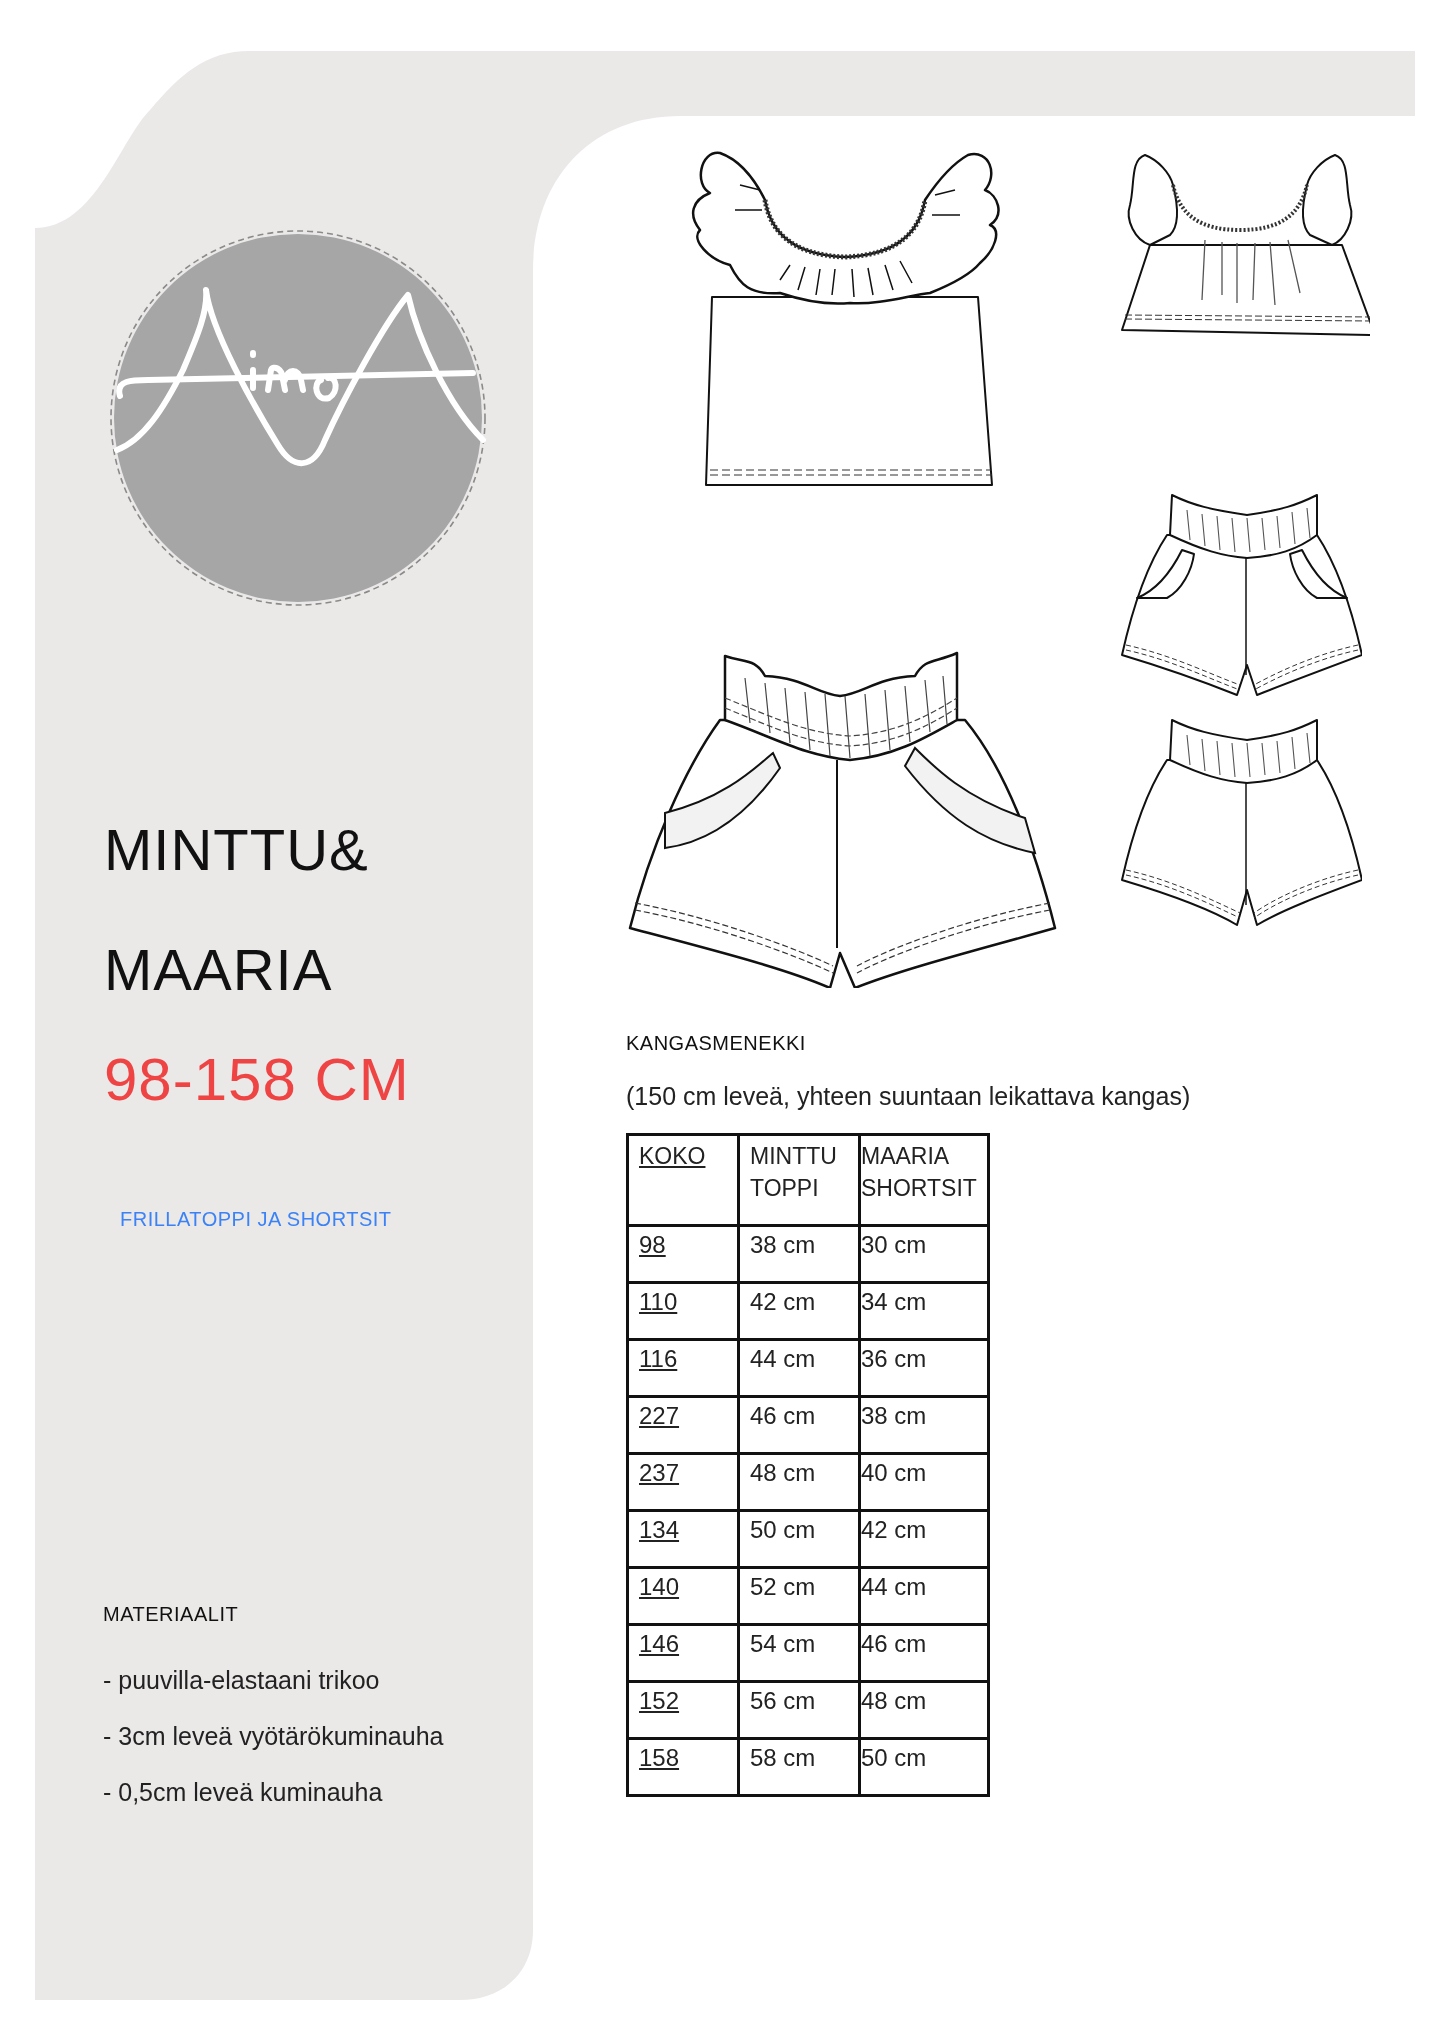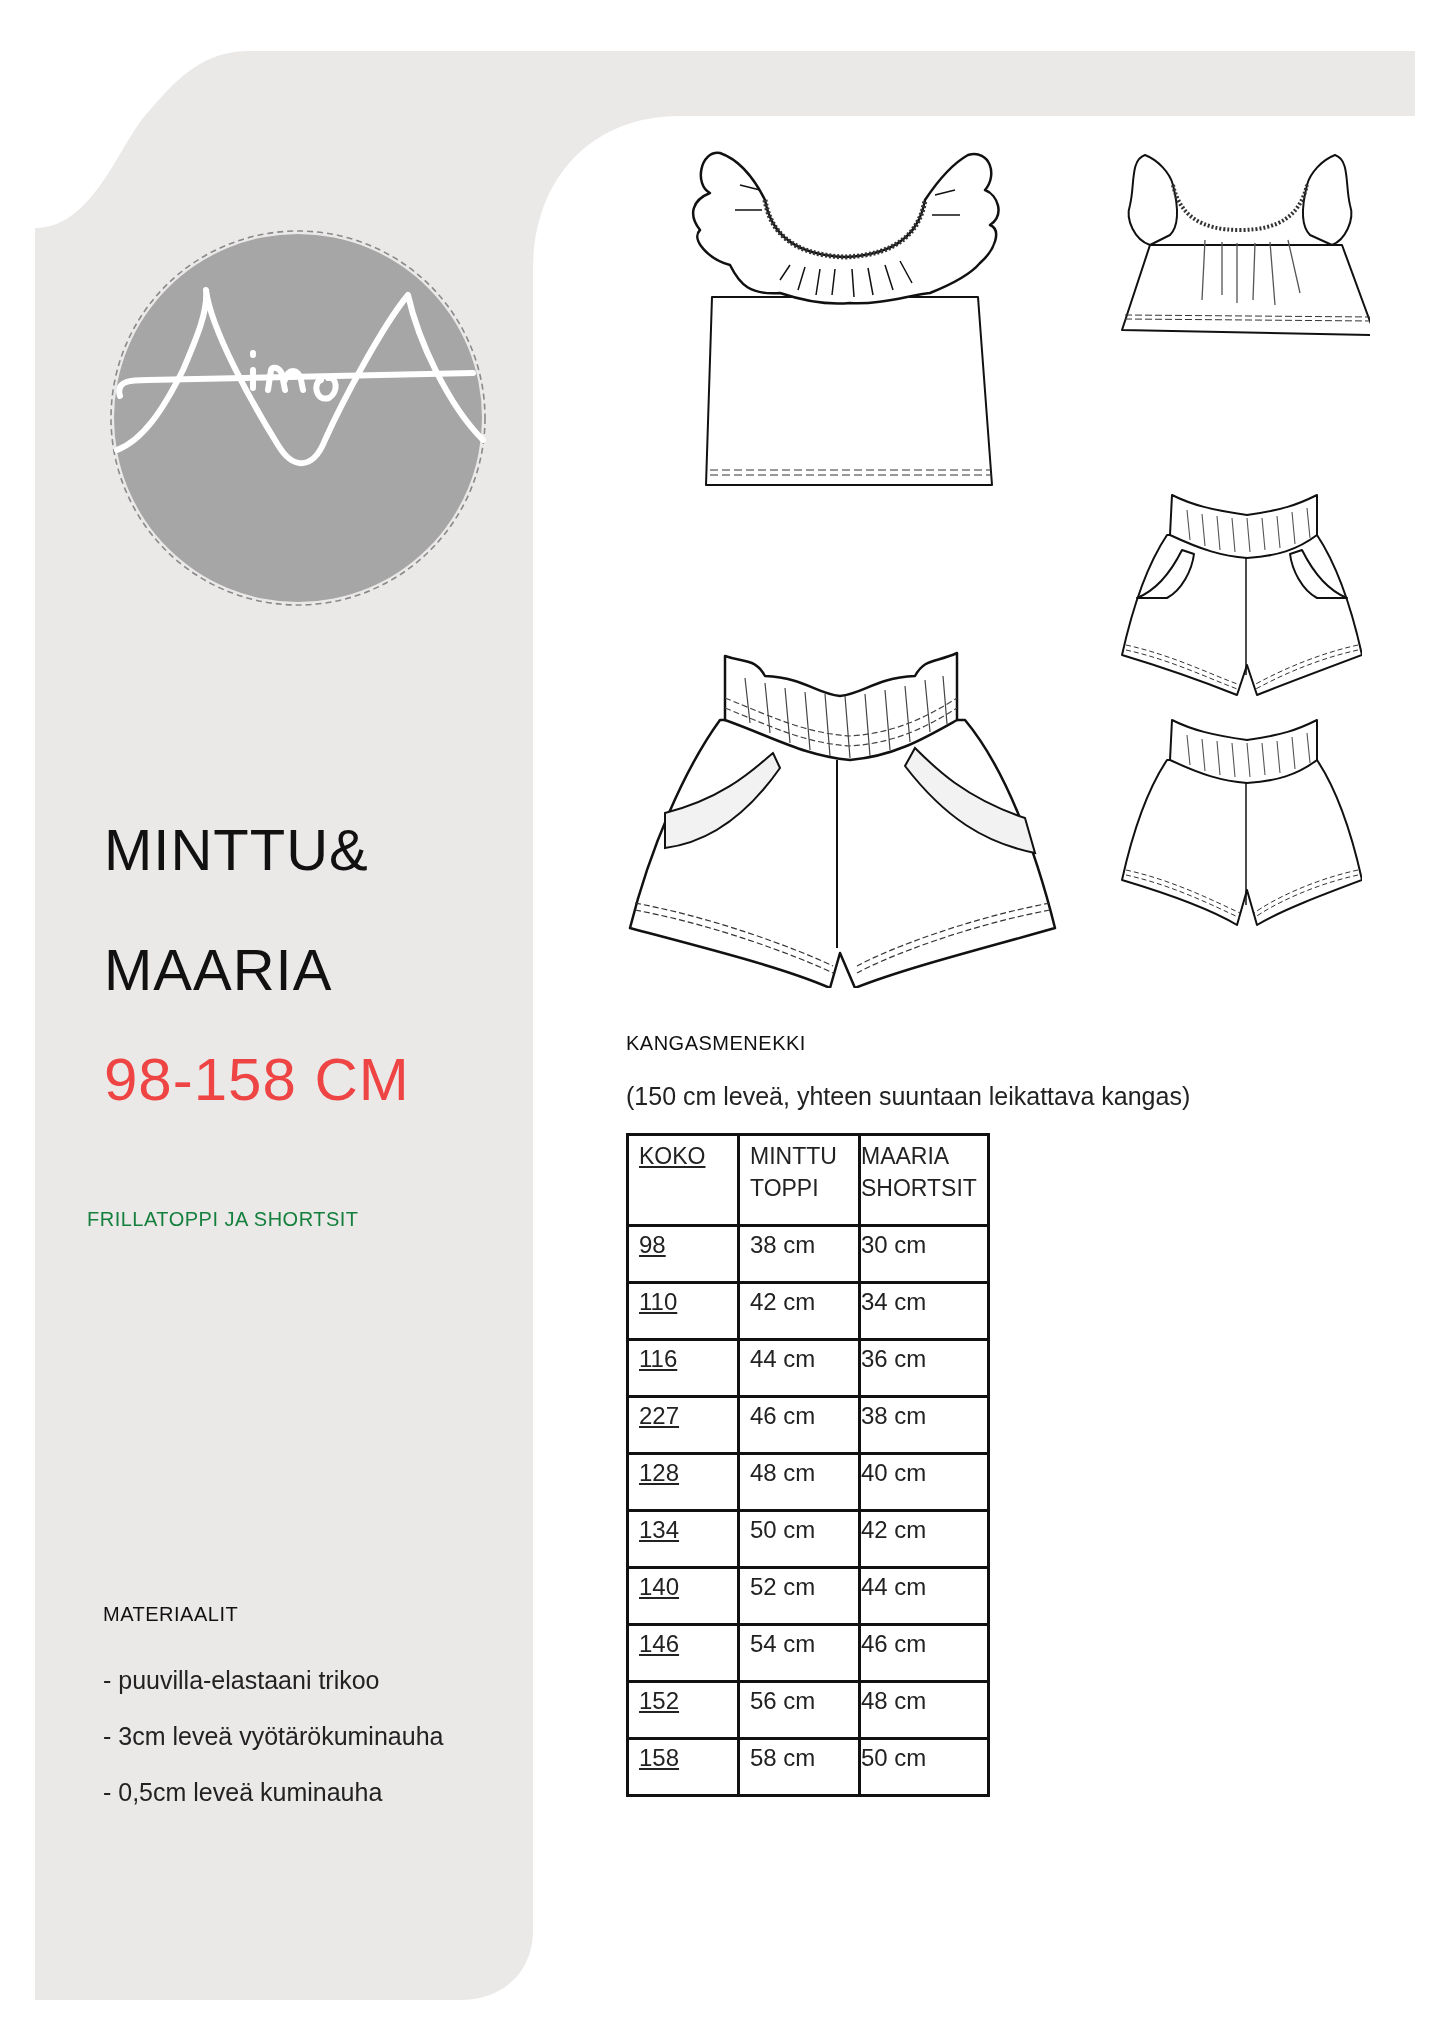--- a/index.html
+++ b/index.html
@@ -4,21 +4,21 @@
   <style>
     html, body { margin: 0; padding: 0; background: #ffffff; }
     body { width: 1445px; height: 2044px; position: relative; overflow: hidden;
            font-family: "Liberation Sans", "DejaVu Sans", sans-serif; color: #111; }
     .bg-shape { position: absolute; left: 0; top: 0; width: 1445px; height: 2044px; }
     .logo { position: absolute; left: 103px; top: 230px; width: 390px; height: 376px; }
     .title { position: absolute; left: 104px; top: 790px; font-size: 58px; line-height: 120px;
              font-weight: 400; letter-spacing: 1px; color: #111; margin: 0; }
     .title span { display: block; }
     .range { position: absolute; left: 104px; top: 1045px; font-size: 60px; letter-spacing: 1px; color: #ef4444; }
-    .subtitle { position: absolute; left: 87px; top: 1208px; font-size: 20px; letter-spacing: 0.5px; color: #15803d; }
+    .subtitle { position: absolute; left: 120px; top: 1208px; font-size: 20px; letter-spacing: 0.5px; color: #3b82f6; }
     .materials { position: absolute; left: 103px; top: 1603px; }
     .materials .mh { font-size: 20px; letter-spacing: 0.5px; margin-bottom: 26px; }
     .materials .mi { font-size: 25px; line-height: 56px; color: #222; }
     .illus { position: absolute; }
     .fabric-head { position: absolute; left: 626px; top: 1032px; font-size: 20px; letter-spacing: 0.5px; }
     .fabric-note { position: absolute; left: 626px; top: 1082px; font-size: 25px; color: #222; }
     table.usage { position: absolute; left: 626px; top: 1133px; border-collapse: collapse;
                   font-size: 24px; color: #222; }
     table.usage td, table.usage th { border: 3px solid #111; vertical-align: top; text-align: left;
                   font-weight: 400; padding: 4px 10px; height: 46px; }
@@ -186,21 +186,21 @@
         <td class="c1">116</td>
         <td class="c2">44 cm</td>
         <td class="c3">36 cm</td>
       </tr>
       <tr>
         <td class="c1">227</td>
         <td class="c2">46 cm</td>
         <td class="c3">38 cm</td>
       </tr>
       <tr>
-        <td class="c1">128</td>
+        <td class="c1">237</td>
         <td class="c2">48 cm</td>
         <td class="c3">40 cm</td>
       </tr>
       <tr>
         <td class="c1">134</td>
         <td class="c2">50 cm</td>
         <td class="c3">42 cm</td>
       </tr>
       <tr>
         <td class="c1">140</td>

